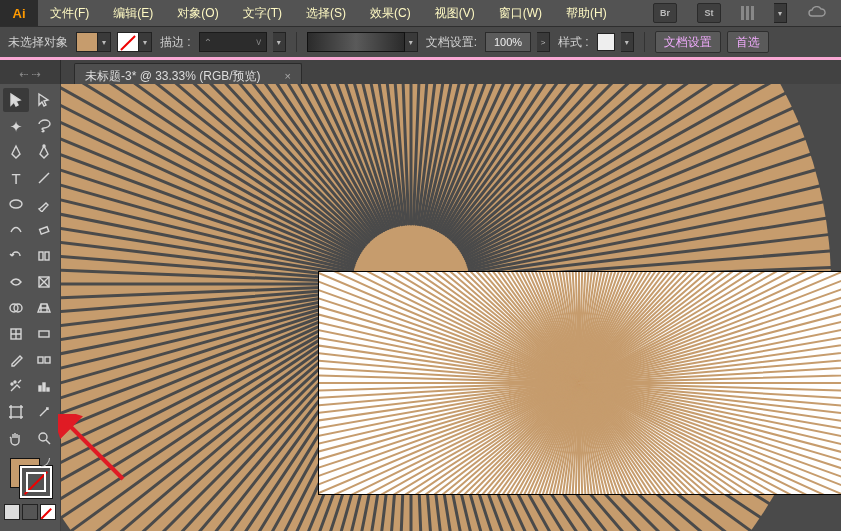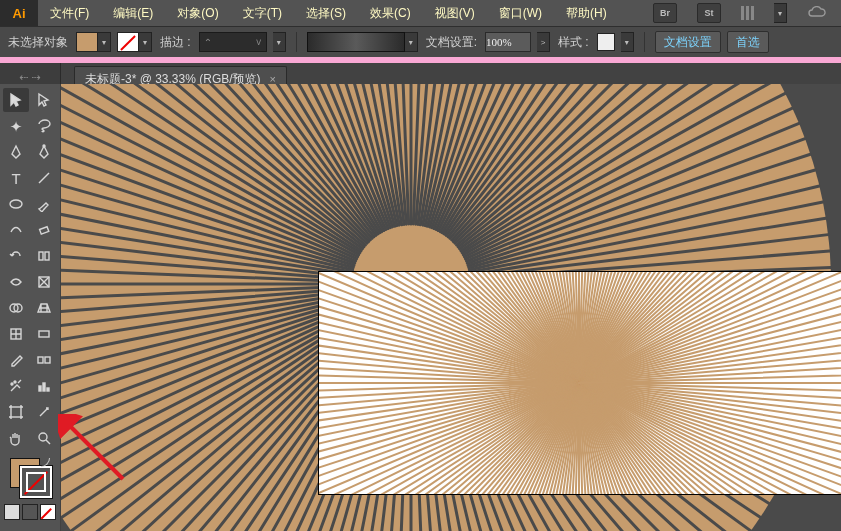--- a/index.html
+++ b/index.html
@@ -4,36 +4,36 @@
 <style>
   html,body{margin:0;padding:0;width:841px;height:531px;background:#4a4a4a;font-family:"Microsoft YaHei","Segoe UI",sans-serif;font-size:12px;color:#ccc;overflow:hidden;}
   .menubar{height:26px;background:#535353;display:flex;align-items:center;padding:0 0 0 0;gap:0;}
   .menubar .logo{width:38px;height:26px;background:#2c2c2c;display:flex;align-items:center;justify-content:center;color:#ff9a00;font-weight:bold;font-size:13px;}
   .menubar .mi{padding:0 12px;height:26px;line-height:26px;color:#fef9c3;cursor:default;}
   .menubar .right{margin-left:auto;display:flex;align-items:center;gap:20px;padding-right:12px;}
   .sq{width:22px;height:18px;background:#3f3f3f;border:1px solid #2a2a2a;border-radius:2px;display:flex;align-items:center;justify-content:center;color:#bdbdbd;font-size:9px;font-weight:bold;}
   .ws{display:flex;gap:2px;}
   .ws span{width:3px;height:14px;background:#888;}
   .cloud{width:22px;height:18px;display:flex;align-items:center;justify-content:center;color:#888;}
-  .controlbar{height:30px;background:#494949;border-top:1px solid #2e2e2e;border-bottom:6px solid #f9a8d4;display:flex;align-items:center;gap:6px;padding:0 6px;}
+  .controlbar{height:30px;background:#494949;border-top:1px solid #2e2e2e;border-bottom:3px solid #f9a8d4;display:flex;align-items:center;gap:6px;padding:0 6px;}
   .ctrl-label{color:#d0d0d0;padding:0 2px;}
   .swatch{width:20px;height:18px;border:1px solid #222;}
   .fill-sw{background:#c69c6d;}
   .none-sw{background:#fff;position:relative;}
   .none-sw:after{content:"";position:absolute;left:0;right:0;top:50%;border-top:2px solid #e00;transform:rotate(-45deg);}
   .dd{width:12px;height:18px;background:#3a3a3a;border:1px solid #222;border-left:none;color:#bbb;font-size:8px;display:flex;align-items:center;justify-content:center;}
   .stroke-box{width:58px;height:18px;background:#2c2c2c;border:1px solid #1a1a1a;display:flex;align-items:center;color:#888;font-size:10px;padding:0 4px;justify-content:space-between;}
   .stroke-box span.v{color:#ccc;}
   .sep{width:1px;height:20px;background:#333;margin:0 4px;}
   .long-sw{width:96px;height:18px;background:linear-gradient(90deg,#2b2b2b,#5a5a5a,#2b2b2b);border:1px solid #111;}
-  .num-input{width:44px;height:18px;background:#5b5b5b;border:1px solid #2a2a2a;color:#eee;font-size:11px;line-height:18px;font-family:Liberation Serif, serif;}
-  .btn{height:20px;padding:0 8px;background:#5a5a5a;border:1px solid #2e2e2e;border-radius:2px;color:#7dd3fc;line-height:20px;}
+  .num-input{width:44px;height:18px;background:#5b5b5b;border:1px solid #2a2a2a;color:#eee;font-size:11px;text-align:center;line-height:18px;}
+  .btn{height:20px;padding:0 8px;background:#5a5a5a;border:1px solid #2e2e2e;border-radius:2px;color:#f0abfc;line-height:20px;}
   .style-sw{width:16px;height:16px;background:#eee;border:1px solid #222;}
   .tabbar{height:28px;background:#424242;border-bottom:1px solid #2a2a2a;display:flex;align-items:flex-end;padding-left:74px;position:relative;}
-  .tab{height:24px;background:#4e4e4e;border:1px solid #2a2a2a;border-bottom:none;border-radius:2px 2px 0 0;padding:0 10px;display:flex;align-items:center;gap:9px;color:#ddd;}
+  .tab{height:24px;background:#4e4e4e;border:1px solid #2a2a2a;border-bottom:none;border-radius:2px 2px 0 0;padding:0 10px;display:flex;align-items:center;gap:24px;color:#ddd;}
   .tab .x{color:#aaa;font-size:11px;}
   .tab-left-flip{position:absolute;left:0;top:0;width:60px;height:28px;display:flex;align-items:center;justify-content:center;color:#888;font-size:11px;background:#3d3d3d;border-right:1px solid #2a2a2a;}
   .workspace{position:absolute;left:0;top:84px;right:0;bottom:0;display:flex;}
   .toolbox{width:60px;background:#535353;border-right:1px solid #2a2a2a;display:flex;flex-direction:column;align-items:center;padding-top:4px;}
   .tool-grid{display:grid;grid-template-columns:26px 26px;grid-auto-rows:24px;gap:2px;}
   .tool{width:26px;height:24px;display:flex;align-items:center;justify-content:center;color:#d6d6d6;border-radius:2px;}
   .tool.sel{background:#3a3a3a;}
   .tool svg{width:16px;height:16px;stroke:#d6d6d6;stroke-width:1.4;fill:none;}
   .tool .glyph{font-size:15px;line-height:1;}
   .colorwell{margin-top:6px;width:48px;height:42px;position:relative;}

